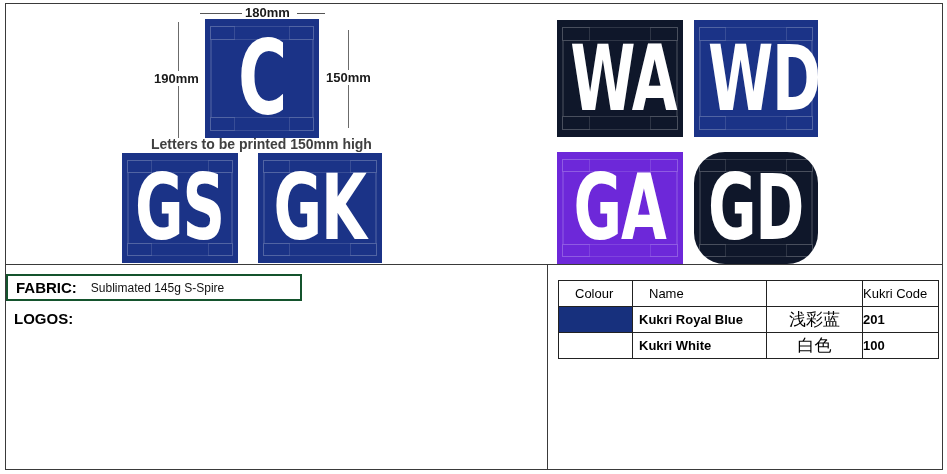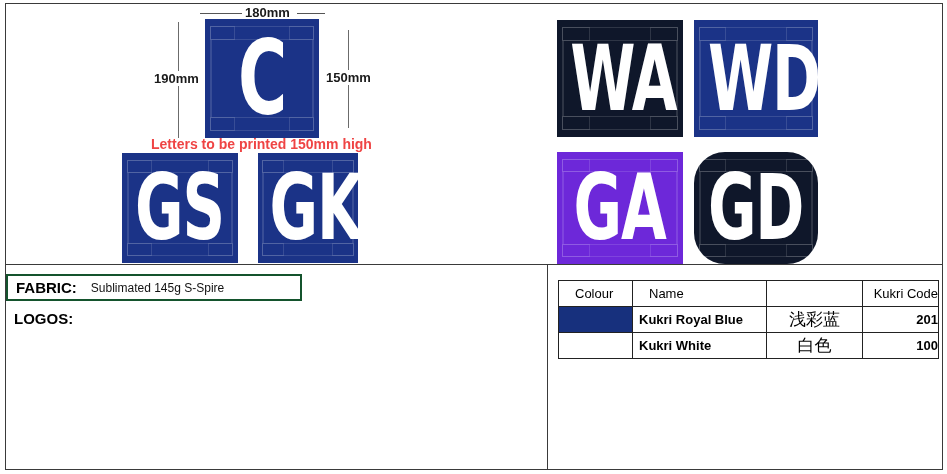--- a/index.html
+++ b/index.html
@@ -124,21 +124,21 @@
     color: #1a1a1a;
     background: #ffffff;
     padding: 0 2px;
     white-space: nowrap;
   }
   .note-text {
     position: absolute;
     font-family: "Liberation Sans", sans-serif;
     font-size: 14px;
     font-weight: bold;
-    color: #ef4444;
+    color: #404040;
     white-space: nowrap;
   }
 
   
   .fabric-box {
     position: absolute;
     left: 6px;
     top: 274px;
     width: 296px;
     height: 27px;
@@ -184,21 +184,21 @@
     color: #000;
     padding: 0 0 0 6px;
     height: 26px;
     text-align: left;
     box-sizing: border-box;
     background: #ffffff;
   }
   .colour-table .c-swatch  { width: 74px; }
   .colour-table .c-name    { width: 134px; }
   .colour-table .c-cn      { width: 96px; text-align: center; padding: 0; }
-  .colour-table .c-code    { width: 76px; text-align: right; padding: 0; }
+  .colour-table .c-code    { width: 76px; text-align: left; padding: 0; }
 
   .colour-table tbody td { font-weight: bold; font-size: 13px; }
   .colour-table tbody td.c-cn {
     font-family: "DejaVu Sans", sans-serif;
     font-weight: normal;
     font-size: 17px;
   }
   .colour-table thead td { font-size: 13px; padding-left: 16px; }
 
   .swatch-fill {
@@ -254,21 +254,21 @@
         <i class="g-bl"></i>
         <i class="g-br"></i>
       <i class="g-ml"></i>
         <i class="g-mr"></i>
     </div>
     <div class="letters" style="font-size:74px;">
       <span>GS</span>
     </div>
   </div>
 
-  <div class="tile" style="left: 258px; top: 153px; width: 100px; height: 110px; background: rgb(27, 51, 135);">
+  <div class="tile" style="left: 258px; top: 153px; width: 124px; height: 110px; background: rgb(27, 51, 135);">
     <div class="guides">
       <i class="g-top-band"></i>
         <i class="g-bot-band"></i>
       <i class="g-tl"></i>
         <i class="g-tr"></i>
         <i class="g-bl"></i>
         <i class="g-br"></i>
       <i class="g-ml"></i>
         <i class="g-mr"></i>
     </div>

